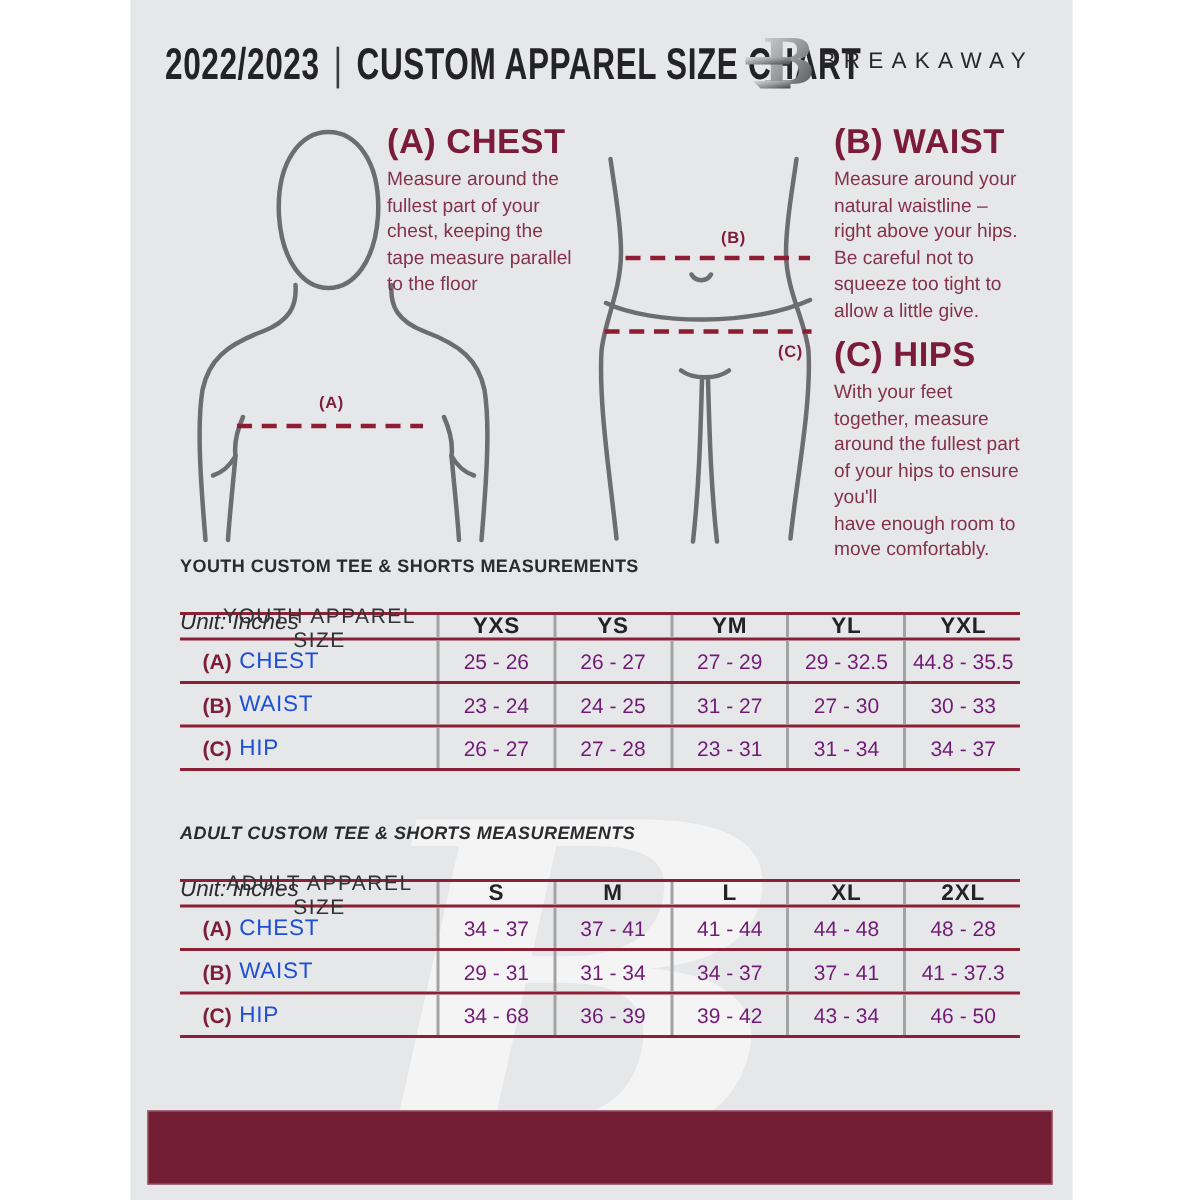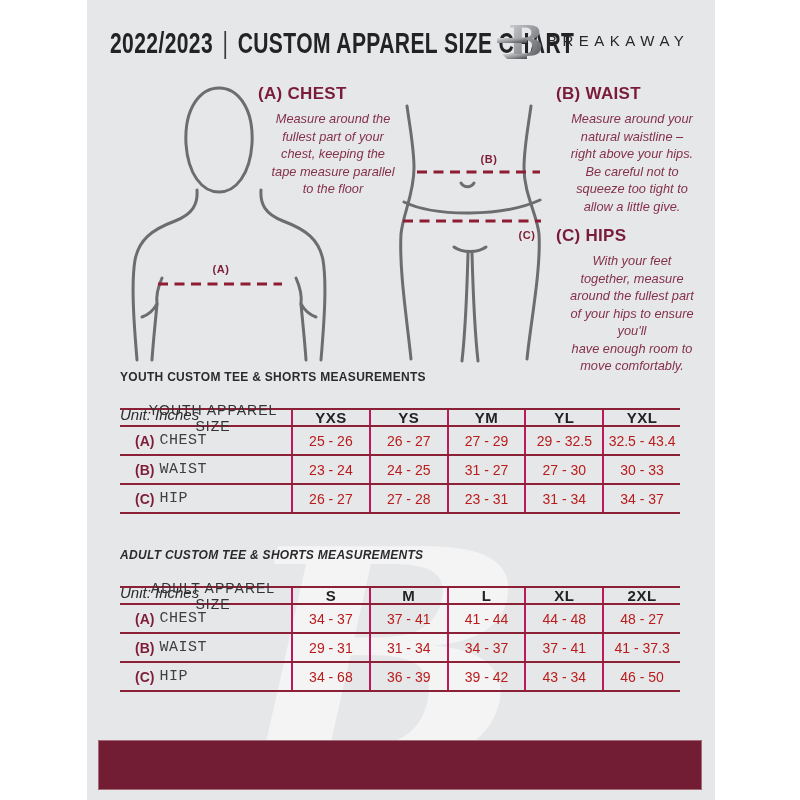--- a/index.html
+++ b/index.html
@@ -37,51 +37,51 @@
   .fig{position:absolute;z-index:2;}
   .fig path{fill:none;stroke:#6d6d70;stroke-width:3;stroke-linecap:round;}
   .fig path.dash{stroke:#8e1d33;stroke-dasharray:10 6.5;stroke-width:3;stroke-linecap:butt;}
   .marker{
     position:absolute;width:40px;text-align:center;z-index:3;
     font-weight:700;font-size:11px;color:#7e1d37;letter-spacing:0.5px;
   }
   
   .instr{position:absolute;width:155px;z-index:2;}
   .instr h3{
-    margin:0;font-size:17px;font-weight:700;color:#7a1c39;letter-spacing:0.3px;line-height:18px;
+    margin:0;font-size:23px;font-weight:700;color:#7a1c39;letter-spacing:0.3px;line-height:18px;
   }
   .instr p{
-    margin:7px 0 0 0;font-style:italic;font-size:12.8px;line-height:17.5px;
-    color:#84314a;white-space:pre-line;text-align:center;
+    margin:7px 0 0 0;font-size:12.8px;line-height:17.5px;
+    color:#84314a;white-space:pre-line;
   }
   
   .tbl-title{
     position:absolute;left:33px;width:560px;text-align:left;z-index:2;
     font-weight:700;font-size:12px;color:#2b2b2e;letter-spacing:0.3px;line-height:20px;
   }
   .tbl-unit{
     position:absolute;left:33px;width:560px;text-align:left;z-index:2;
     font-style:italic;font-size:15px;color:#2b2b2e;line-height:20px;margin-top:18px;
   }
   .sizetable{
     position:absolute;left:33px;width:560px;z-index:2;
     border-top:2px solid #8c2036;
   }
   .trow{
     display:grid;grid-template-columns:171px 1fr 1fr 1fr 1fr 1fr;
     border-bottom:2px solid #8c2036;
   }
   .trow.hrow .tc{height:15px;text-align:center;}
   .trow .tc{height:27px;display:flex;align-items:center;justify-content:center;}
-  .tc{border-left:2px solid #be185d;}
+  .tc{border-left:2px solid #a3a3a3;}
   .tc:first-child{border-left:none;justify-content:flex-start;padding-left:15px;}
   .corner{font-size:14px;color:#333336;letter-spacing:1px;}
   .shead{font-weight:700;font-size:15px;color:#232326;letter-spacing:0.5px;}
-  .val{font-size:14px;color:#b91c1c;}
-  .rlabel{font-size:15px;color:#404040;letter-spacing:0.5px;font-family:Liberation Mono, monospace;}
+  .val{font-size:14px;color:#701a75;}
+  .rlabel{font-size:15px;color:#1d4ed8;letter-spacing:0.5px;}
   .prefix{font-weight:700;color:#7e1d37;margin-right:5px;font-size:14px;}
   
   .footer-bar{
     position:absolute;left:11px;top:740px;width:604px;height:50px;z-index:2;
     background:#731d34;border:1px solid rgba(255,255,255,0.35);box-sizing:border-box;
   }
 </style>
 </head>
 <body>
 
@@ -175,21 +175,21 @@
     </div>
     <div class="trow">
       <div class="tc">
           <span class="prefix">(A)</span>
           <span class="rlabel">CHEST</span>
         </div>
       <div class="tc val">25 - 26</div>
       <div class="tc val">26 - 27</div>
       <div class="tc val">27 - 29</div>
       <div class="tc val">29 - 32.5</div>
-      <div class="tc val">32.5 - 43.4</div>
+      <div class="tc val">44.8 - 35.5</div>
     </div>
     <div class="trow">
       <div class="tc">
           <span class="prefix">(B)</span>
           <span class="rlabel">WAIST</span>
         </div>
       <div class="tc val">23 - 24</div>
       <div class="tc val">24 - 25</div>
       <div class="tc val">31 - 27</div>
       <div class="tc val">27 - 30</div>
@@ -221,21 +221,21 @@
     </div>
     <div class="trow">
       <div class="tc">
           <span class="prefix">(A)</span>
           <span class="rlabel">CHEST</span>
         </div>
       <div class="tc val">34 - 37</div>
       <div class="tc val">37 - 41</div>
       <div class="tc val">41 - 44</div>
       <div class="tc val">44 - 48</div>
-      <div class="tc val">48 - 27</div>
+      <div class="tc val">48 - 28</div>
     </div>
     <div class="trow">
       <div class="tc">
           <span class="prefix">(B)</span>
           <span class="rlabel">WAIST</span>
         </div>
       <div class="tc val">29 - 31</div>
       <div class="tc val">31 - 34</div>
       <div class="tc val">34 - 37</div>
       <div class="tc val">37 - 41</div>

